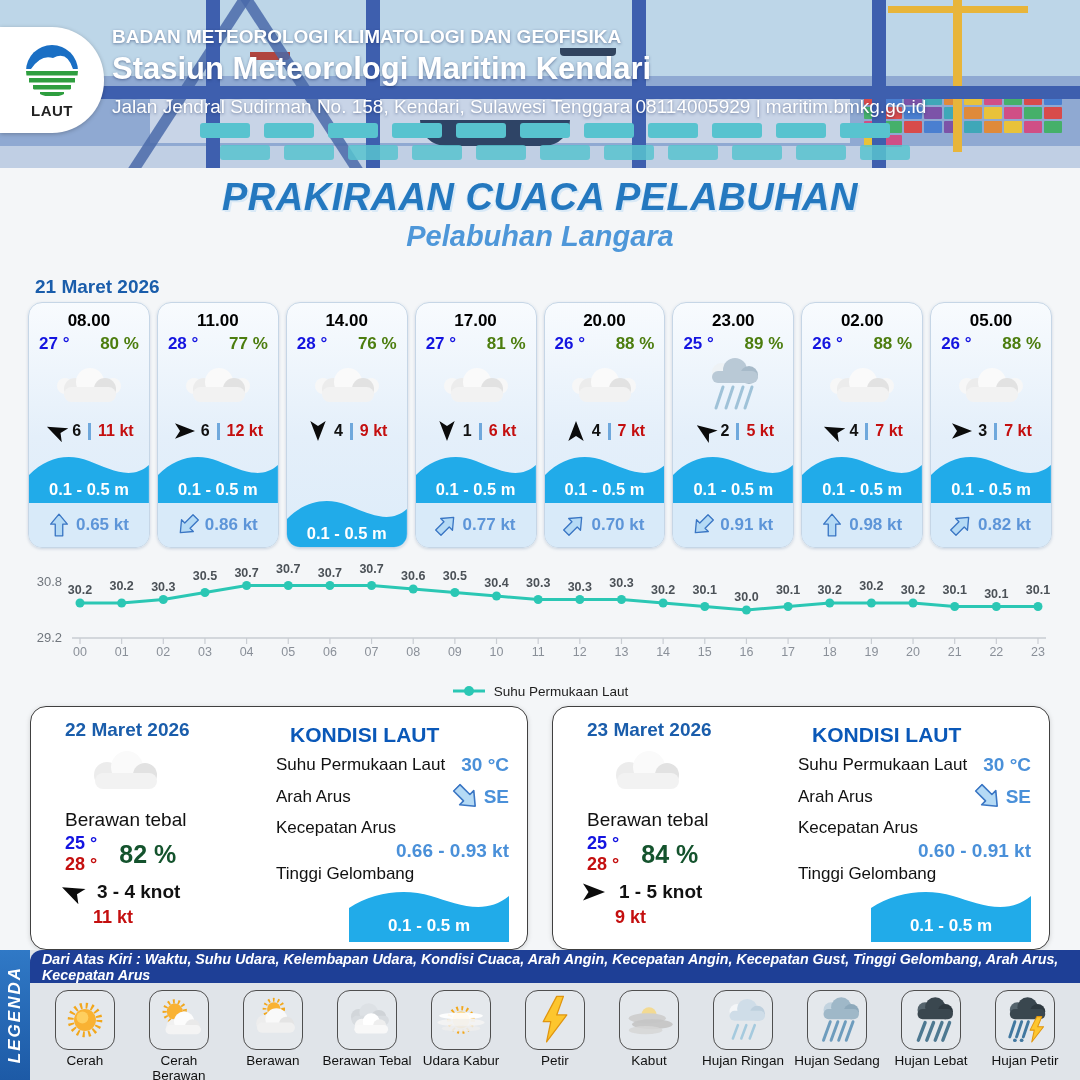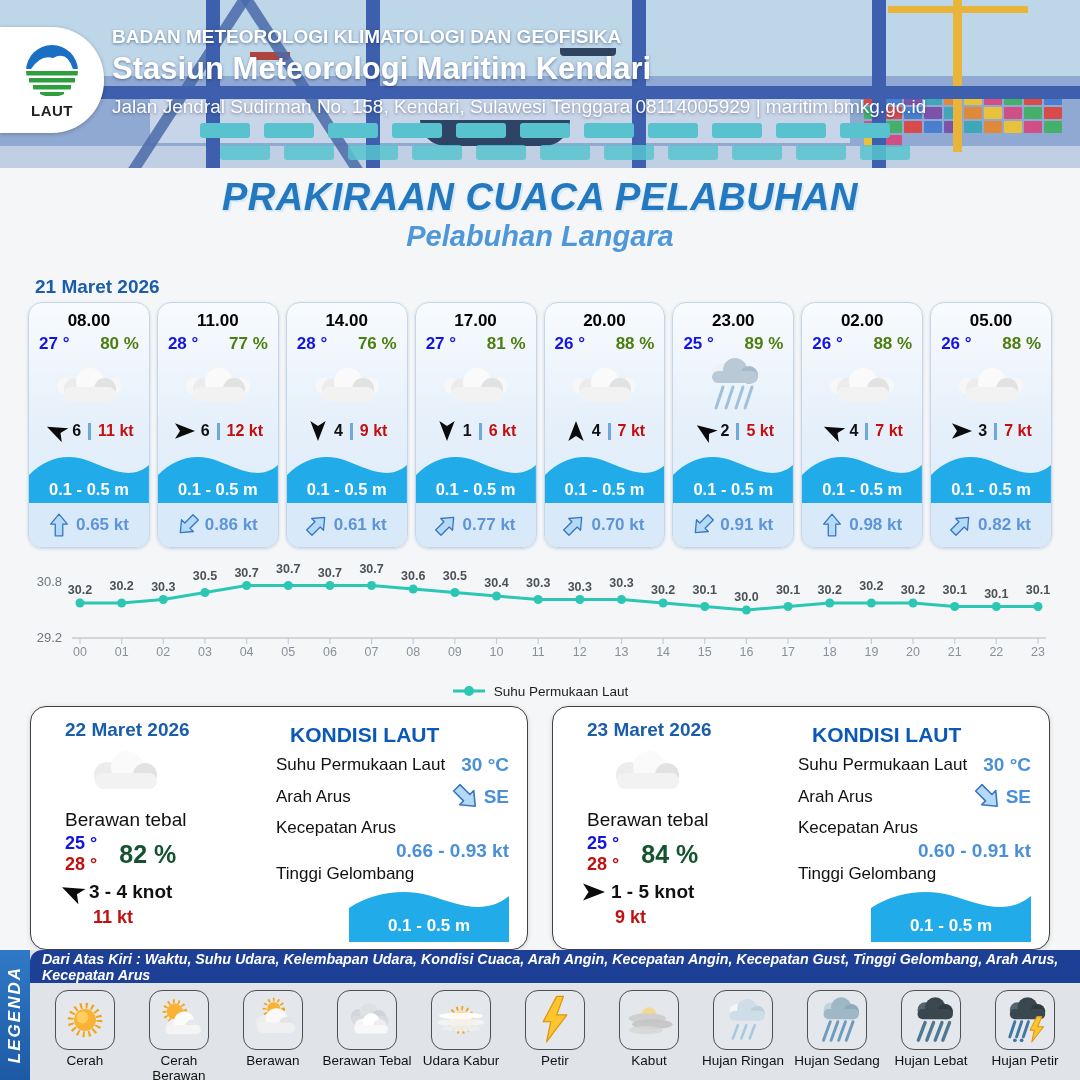--- a/index.html
+++ b/index.html
@@ -75,21 +75,21 @@
   .dcard { flex:1; background:#fff; border:1px solid #404040; border-radius:16px;
     box-shadow:0 1px 5px rgba(0,0,0,.15); padding:12px 18px; display:flex;justify-content:flex-end; }
   .dleft { width:205px; }
   .ddate { font-size:19px; font-weight:bold; color:#1a5dab; padding-left:16px; }
   .dcloud { margin:4px 0 0 28px; }
   .dlabel { font-size:19px; color:#111; margin:4px 0 0 16px; }
   .dtemps { display:flex; align-items:center; margin:2px 0 0 16px; }
   .dtmin { font-size:18px; font-weight:bold; color:#1414e0; }
   .dtmax { font-size:18px; font-weight:bold; color:#c40f0f; }
   .dhum { font-size:25px; font-weight:bold; color:#14532d; margin-left:22px; }
-  .dwind { display:flex; align-items:center; gap:4px; margin:6px 0 0 10px; }
+  .dwind { display:flex; align-items:center; gap:12px; margin:6px 0 0 10px; }
   .dwind .rng { font-size:19px; font-weight:bold; color:#111; }
   .dgust { font-size:18px; font-weight:bold; color:#c40f0f; margin:4px 0 0 44px; }
   .sea { flex:1; padding-left:22px; }
   .sea-h { font-size:21px; font-weight:bold; color:#0a58b8; margin:4px 0 6px 14px; }
   .sea-row { display:flex; justify-content:space-between; align-items:center; margin-top:7px; }
   .sl { font-size:17px; color:#111; }
   .sv { font-size:19px; font-weight:bold; color:#4a90d9; display:flex; align-items:center; gap:6px; }
   .sv-right { text-align:right; font-size:19px; font-weight:bold; color:#4a90d9; margin-top:2px; }
   .wavebox { position:relative; width:160px; height:56px; margin-left:auto; margin-top:2px; }
   .wavebox svg { position:absolute; inset:0; width:100%; height:100%; }
@@ -328,28 +328,20 @@
       </span>
       <span class="num">4</span>
       <span class="wdiv"></span>
       <span class="gust">9 kt</span>
     </div>
     <div class="fwave">
       <svg viewBox="0 0 122 52" preserveAspectRatio="none">
         <path d="M0 24 C 18 6, 40 2, 61 10 C 82 18, 104 30, 122 14 L122 52 L0 52 Z" fill="#21abe9"></path>
       </svg>
       <span>0.1 - 0.5 m</span>
-    </div>
-    <div class="fcur">
-      <span class="barrow" style="transform: rotate(45deg);">
-        <svg width="20" height="26" viewBox="0 0 24 28">
-            <path d="M12 1 L22 13 L16.5 13 L16.5 27 L7.5 27 L7.5 13 L2 13 Z" fill="#b5daf5" stroke="#3a76c4" stroke-width="1.6" stroke-linejoin="round"></path>
-          </svg>
-      </span>
-      <span class="cs">0.61 kt</span>
     </div>
   </div>
     <div class="fcard">
     <div class="ftime">17.00</div>
     <div class="frow">
       <span class="temp">27 °</span>
       <span class="hum">81 %</span>
     </div>
     <div class="ficon">
         <svg width="76" height="50" viewBox="0 0 76 50">

